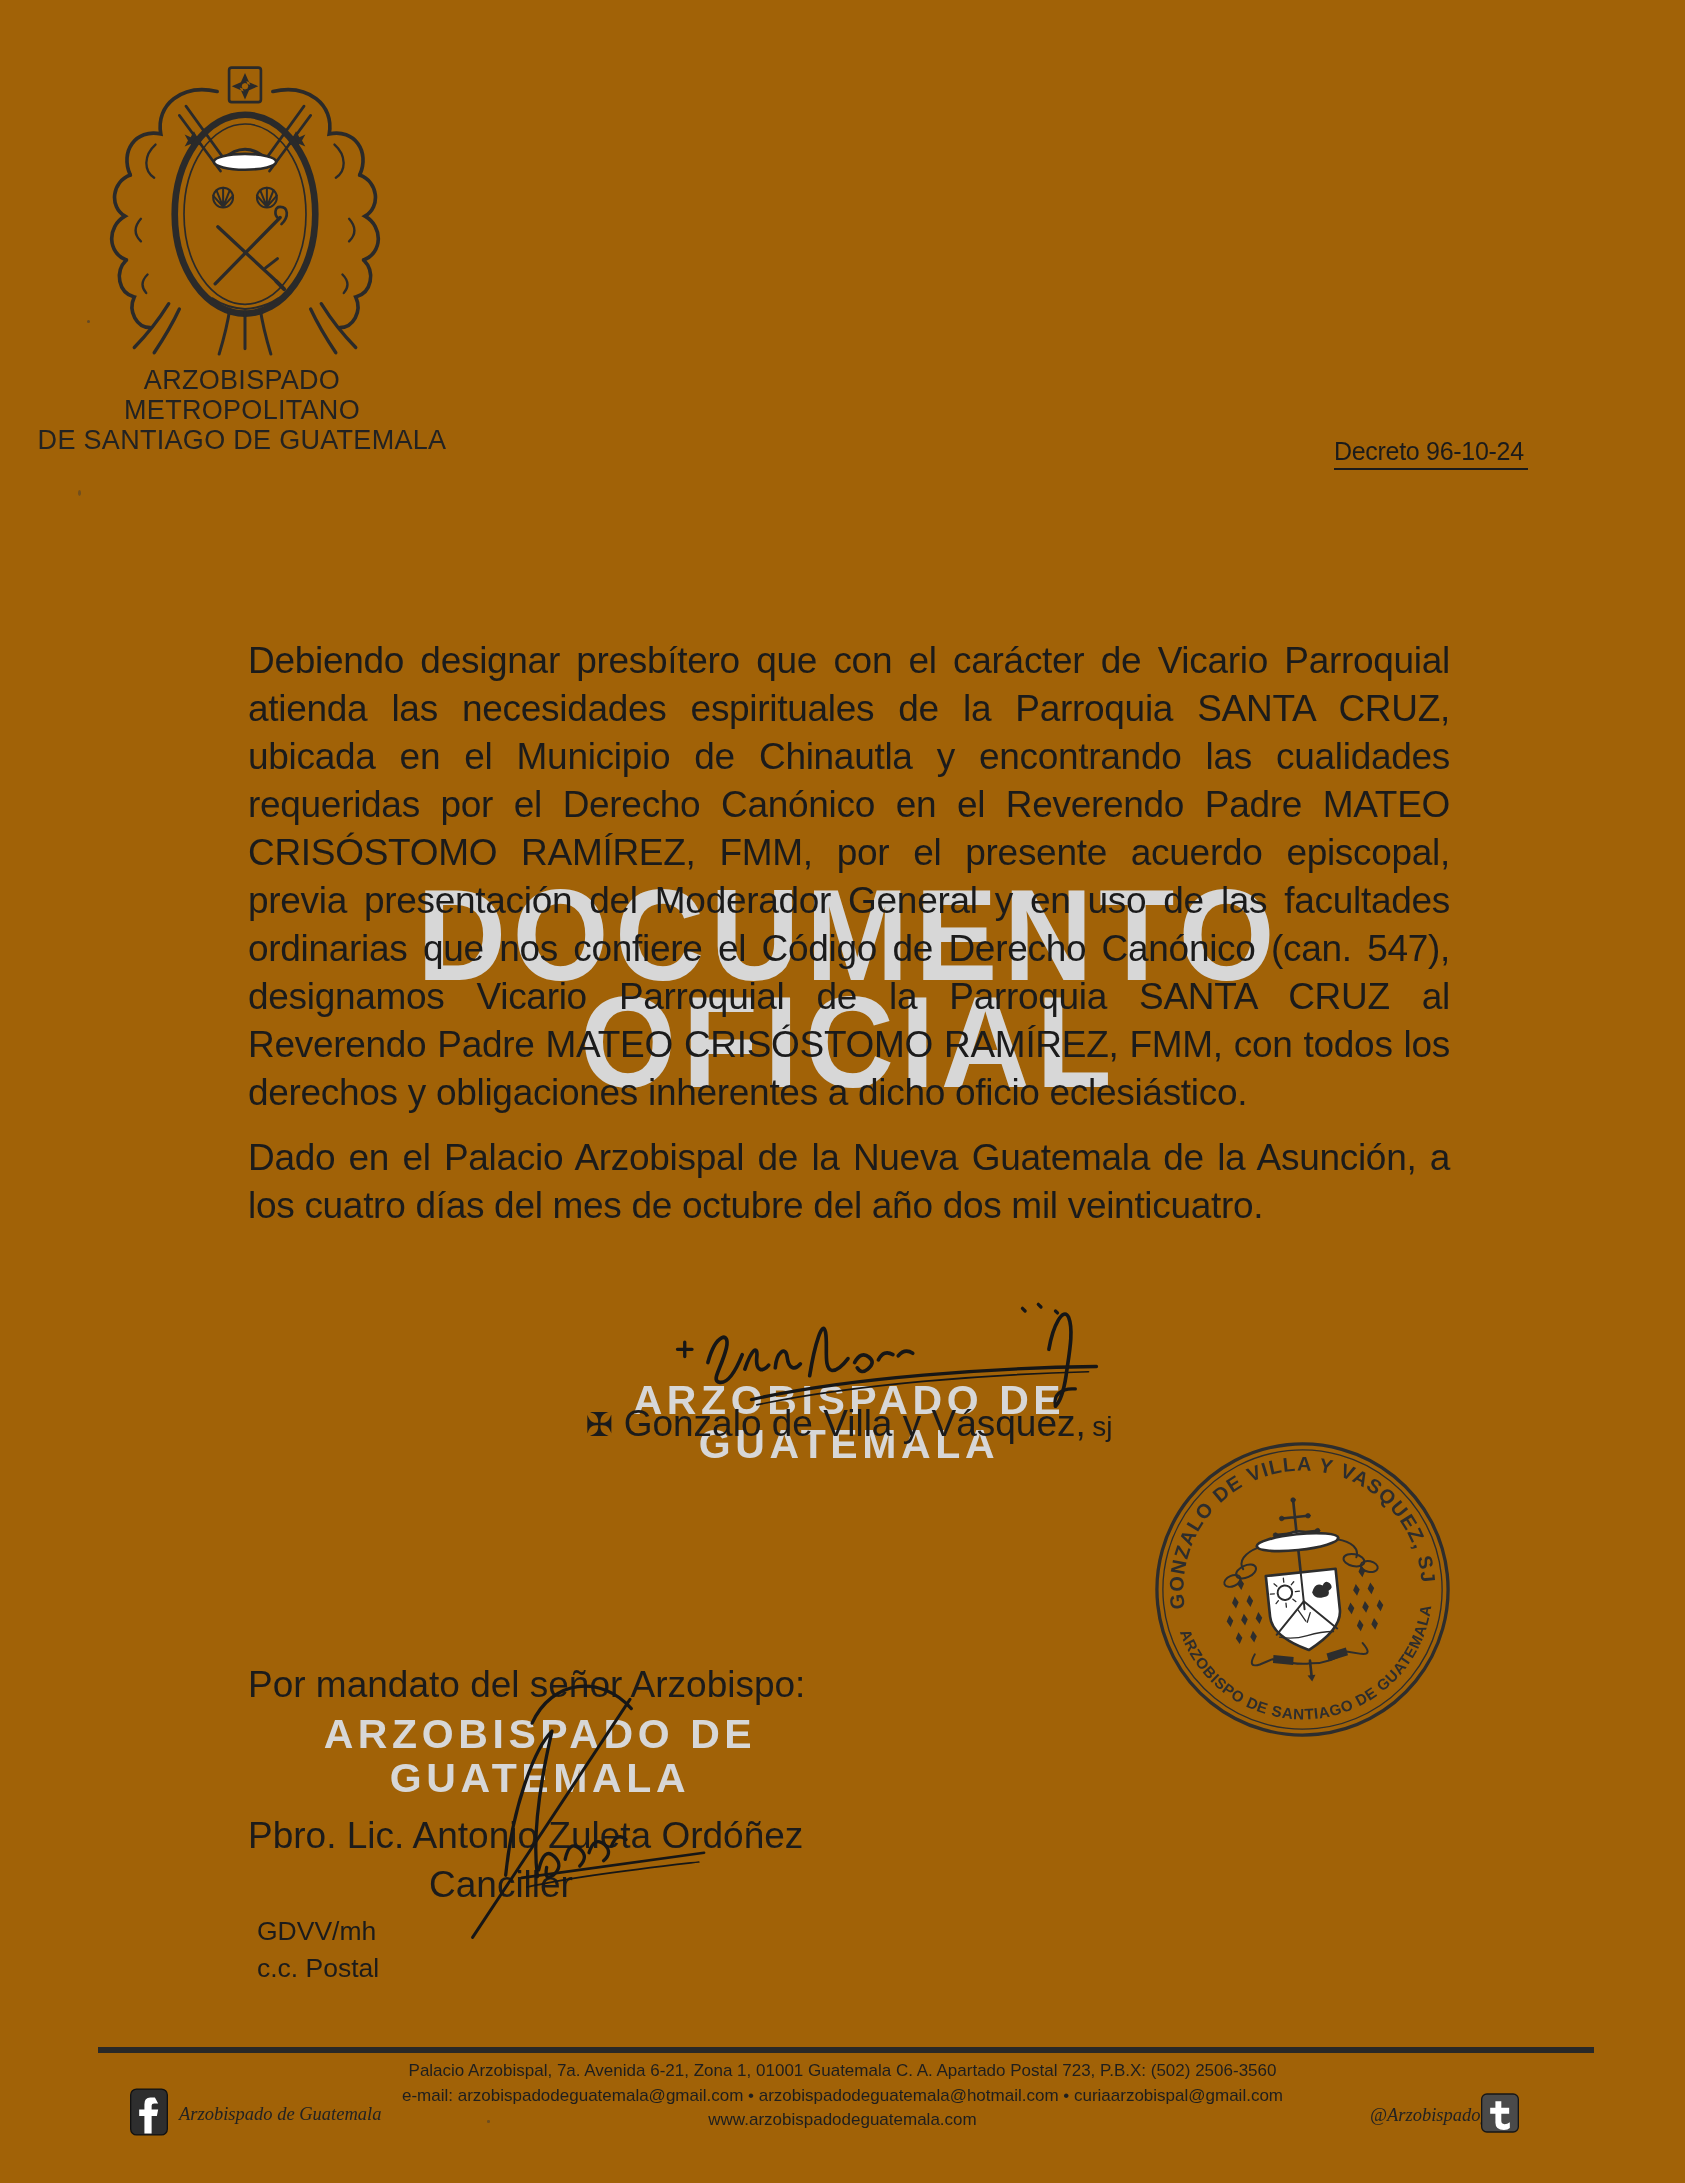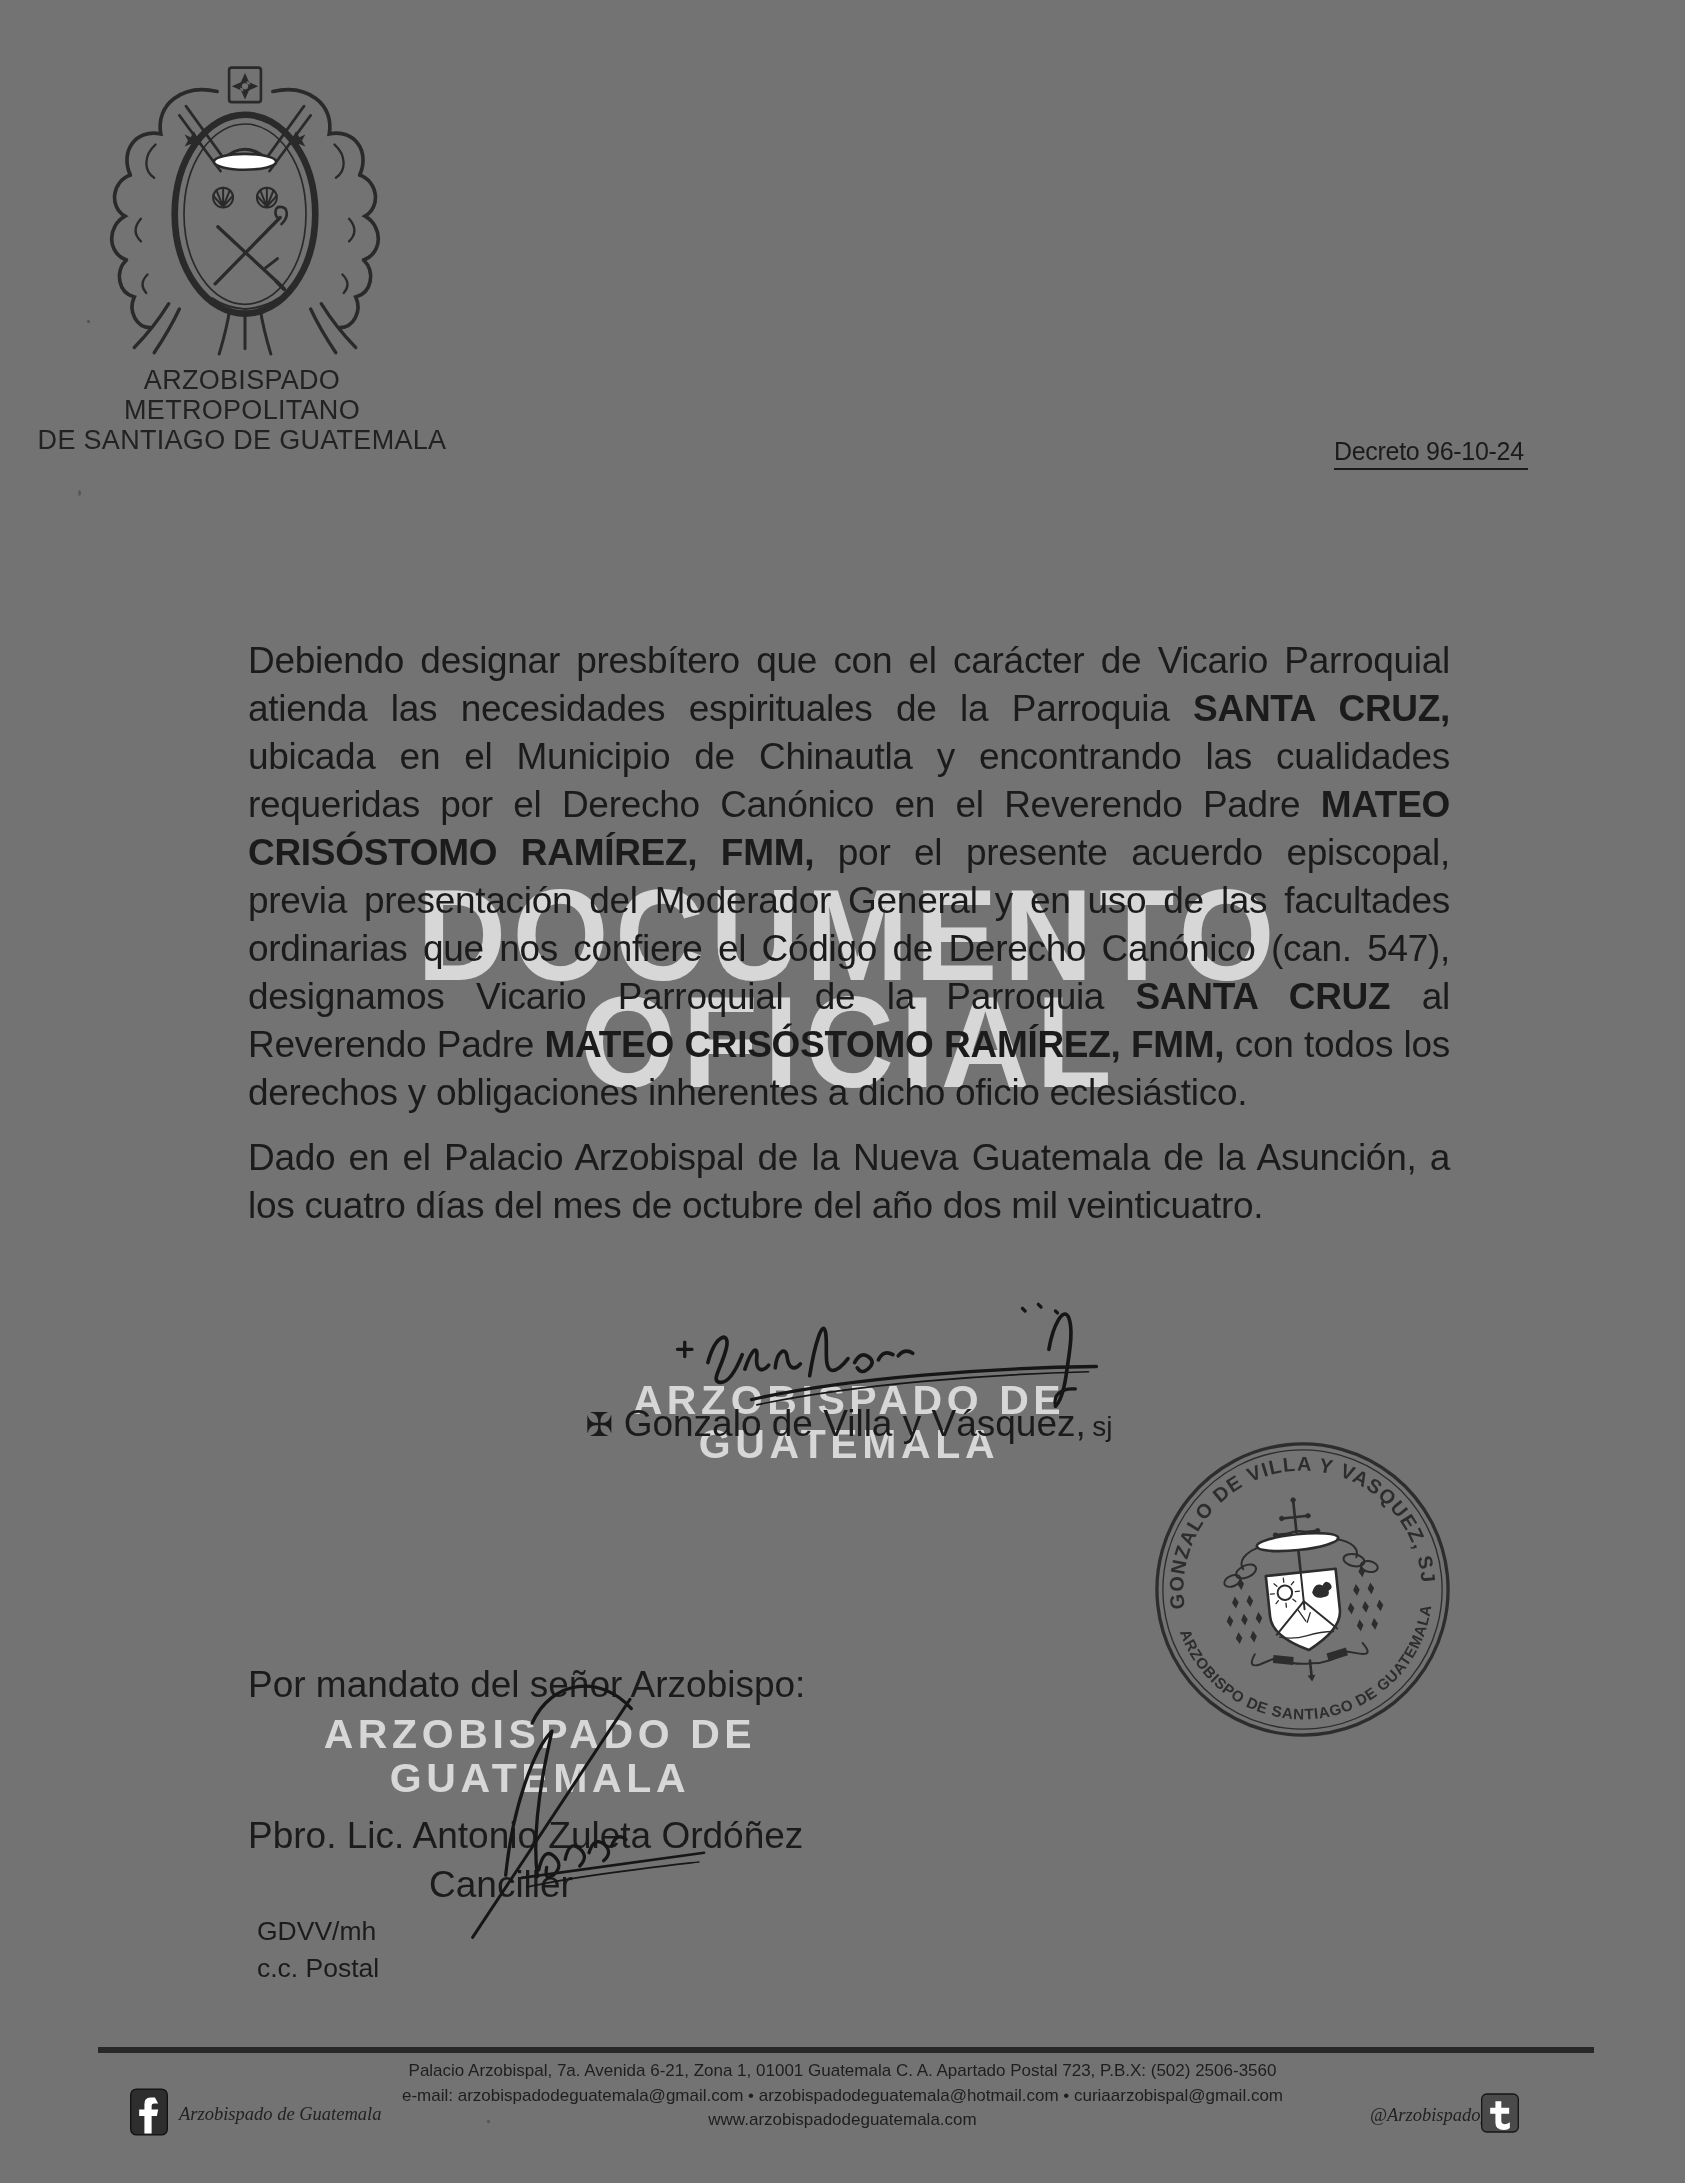--- a/index.html
+++ b/index.html
@@ -1,16 +1,16 @@
 <!DOCTYPE html>
 <html style="font-size:10.6px"><head>
 <meta charset="utf-8">
 <style>
   html,body{margin:0;padding:0;background:#9a9a9a;}
-  .page{position:relative;width:1685px;height:2183px;background:#737373;overflow:hidden;
+  .page{position:relative;width:1685px;height:2183px;background:#a16207;overflow:hidden;
         font-family:"Liberation Sans",sans-serif;color:#1b1b1b;}
   .abs{position:absolute;}
   
   .z0{z-index:0;} .z1{z-index:1;} .z2{z-index:2;} .z3{z-index:3;}
 
   
   .crest{left:56px;top:65px;width:378px;height:305px;}
   .org{left:26.5px;top:365px;width:431px;text-align:center;font-size:27px;line-height:30px;letter-spacing:0.3px;color:#222;}
 
   
@@ -19,21 +19,21 @@
   
   .head-wrap{left:248px;top:527px;width:1202px;text-align:center;}
   .doc-title{font-size:54px;font-weight:bold;letter-spacing:-0.7px;transform:scaleX(.8);white-space:nowrap;}
   .doc-title .sj{font-size:38px;font-weight:bold;margin-left:9.3px;}
   .doc-subtitle{margin-top:10.6px;font-size:36px;transform:scaleX(.9);white-space:nowrap;}
 
   
   .flow{left:248px;top:637px;width:1202px;font-size:37px;line-height:48px;letter-spacing:-0.3px;text-align:justify;}
   .flow p{margin:0;}
   .flow p + p{margin-top:17px;}
-  .flow b{font-weight:bold;}
+  .flow b{font-weight:normal;}
 
   
   .wm{color:#d7d7d7;font-weight:bold;text-align:center;}
   .wm-big{left:248px;top:882px;width:1202px;font-size:130px;line-height:107px;letter-spacing:6.6px;transform:scaleX(.95);}
   .wm-small{font-size:41px;line-height:44px;letter-spacing:4.6px;}
   .wm-sig{left:248px;top:1378px;width:1202px;}
   .wm-chanc{left:43px;top:1712px;width:994px;}
 
   
   .sig-svg{left:652px;top:1270px;width:503px;height:152px;}

